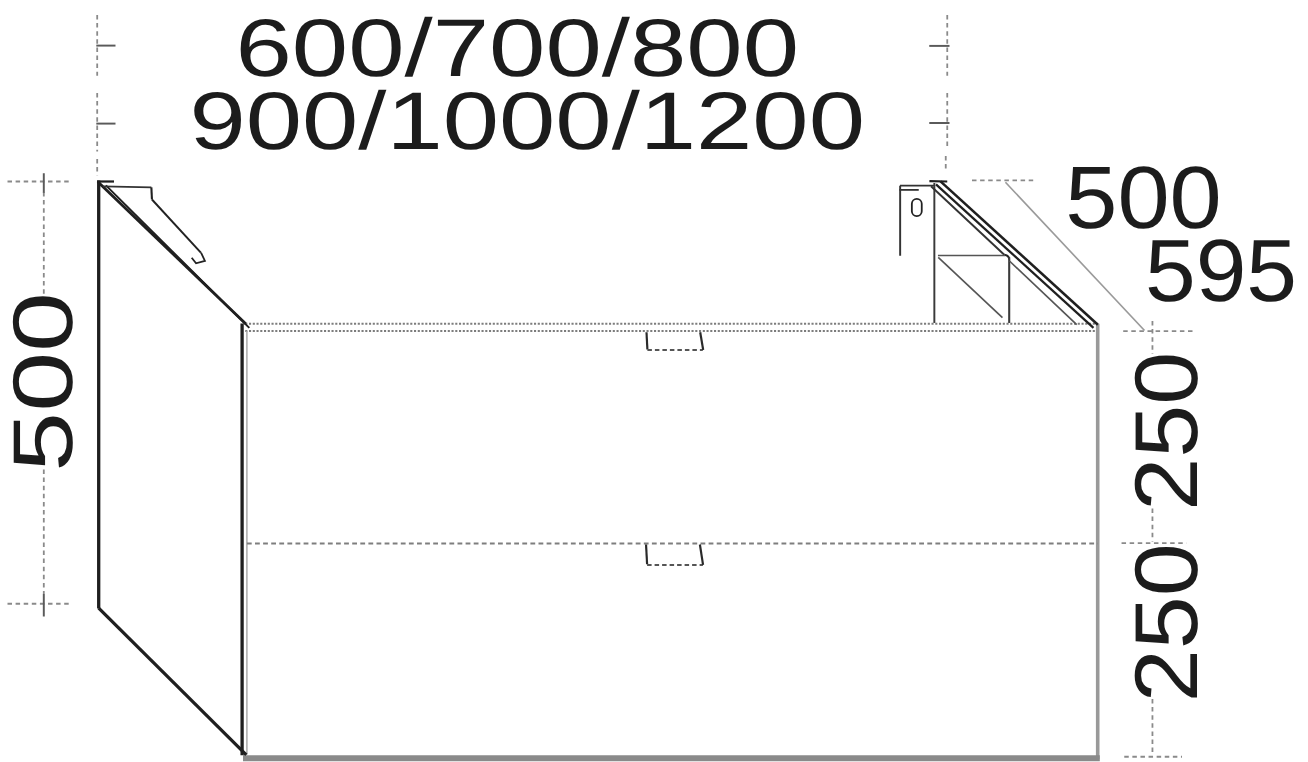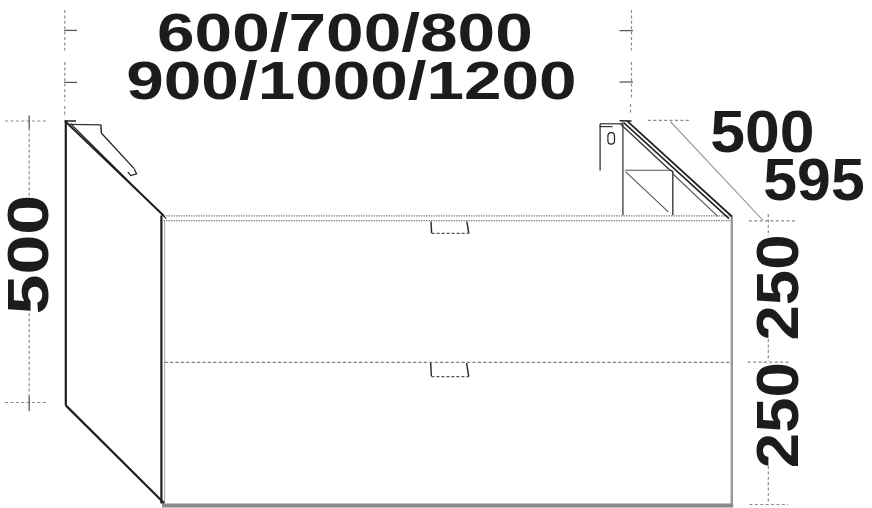--- a/index.html
+++ b/index.html
@@ -1,16 +1,16 @@
 <!DOCTYPE html>
 <html><head>
 <meta charset="utf-8">
 <style>
 html,body{margin:0;padding:0;background:#fff;}
-#stage{position:relative;width:872px;height:508px;overflow:hidden;background:#fff;font-weight:bold;}
+#stage{position:relative;width:872px;height:508px;overflow:hidden;background:#fff;}
 svg{position:absolute;left:0;top:0;}
 text{font-family:"Liberation Sans",sans-serif;fill:#1c1c1c;}
 </style>
 </head>
 <body>
 
 <div id="stage">
 <svg width="872" height="508" viewBox="0 0 872 508">
 
 <g stroke="#8a8a8a" stroke-width="1.2" stroke-dasharray="3,2.4" fill="none">

